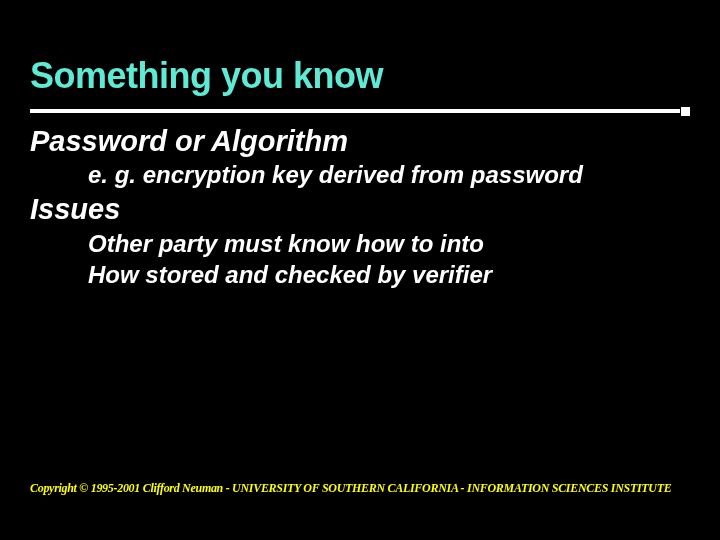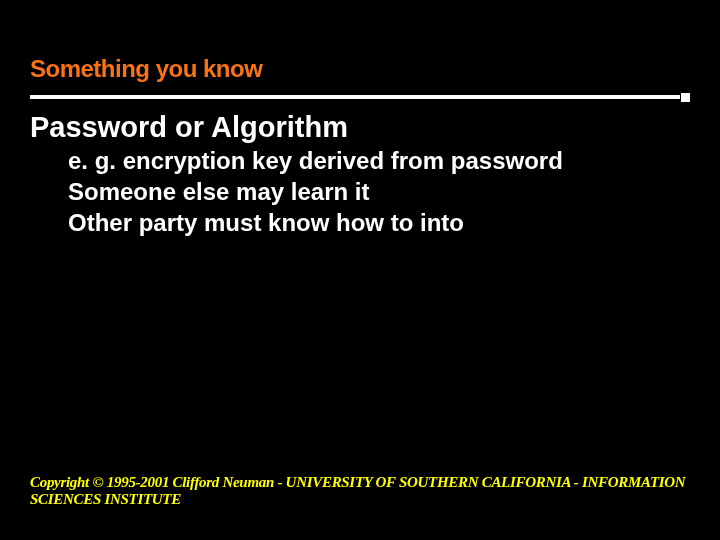--- a/index.html
+++ b/index.html
@@ -13,23 +13,23 @@
     overflow: hidden;
   }
   .slide {
     width: 720px;
     height: 540px;
     position: relative;
     box-sizing: border-box;
     padding: 55px 30px 0 30px;
   }
   .title {
-    color: #f97316;
+    color: #5eead4;
     font-weight: 900;
-    font-size: 24px;
+    font-size: 36px;
     margin: 0 0 8px 0;
     font-family: Arial, "Arial Black", sans-serif;
     letter-spacing: -0.5px;
   }
   .divider {
     position: relative;
     height: 10px;
     margin-top: 4px;
   }
   .divider .line {
@@ -43,34 +43,35 @@
   .divider .endcap {
     position: absolute;
     right: 0;
     top: 2px;
     width: 9px;
     height: 9px;
     background: #fff;
   }
   .content {
     margin-top: 8px;
+    font-style: italic;
   }
   .l1, .l2, .l3 {
     font-weight: 700;
     line-height: 1.25;
     margin: 1px 0;
   }
   .l1 { font-size: 29px; margin-left: 0; }
-  .l2 { font-size: 24px; margin-left: 38px; }
+  .l2 { font-size: 24px; margin-left: 58px; }
   .l3 { font-size: 24px; margin-left: 84px; }
   .footer {
     position: absolute;
     left: 30px;
-    bottom: 32px;
-    font-size: 15px;
+    bottom: 44px;
+    font-size: 12px;
     color: #ffff00;
     font-family: "Times New Roman", serif;
     font-style: italic;
     font-weight: 700;
     letter-spacing: -0.3px;
   }
 </style>
 </head>
 <body>
 
@@ -81,23 +82,24 @@
   <div class="divider">
     <div class="line"></div>
     <div class="endcap"></div>
   </div>
 
   <div class="content">
     <div class="l1">Password or Algorithm</div>
 
     <div class="l2">e. g. encryption key derived from password</div>
 
+    <div class="l1">Issues</div>
 
-    <div class="l2">Someone else may learn it</div>
 
 
     <div class="l2">Other party must know how to into</div>
 
 
+    <div class="l2">How stored and checked by verifier</div>
   </div>
 
   <div class="footer">Copyright © 1995-2001 Clifford Neuman - UNIVERSITY OF SOUTHERN CALIFORNIA - INFORMATION SCIENCES INSTITUTE</div>
 </div>
 
 </body></html>

